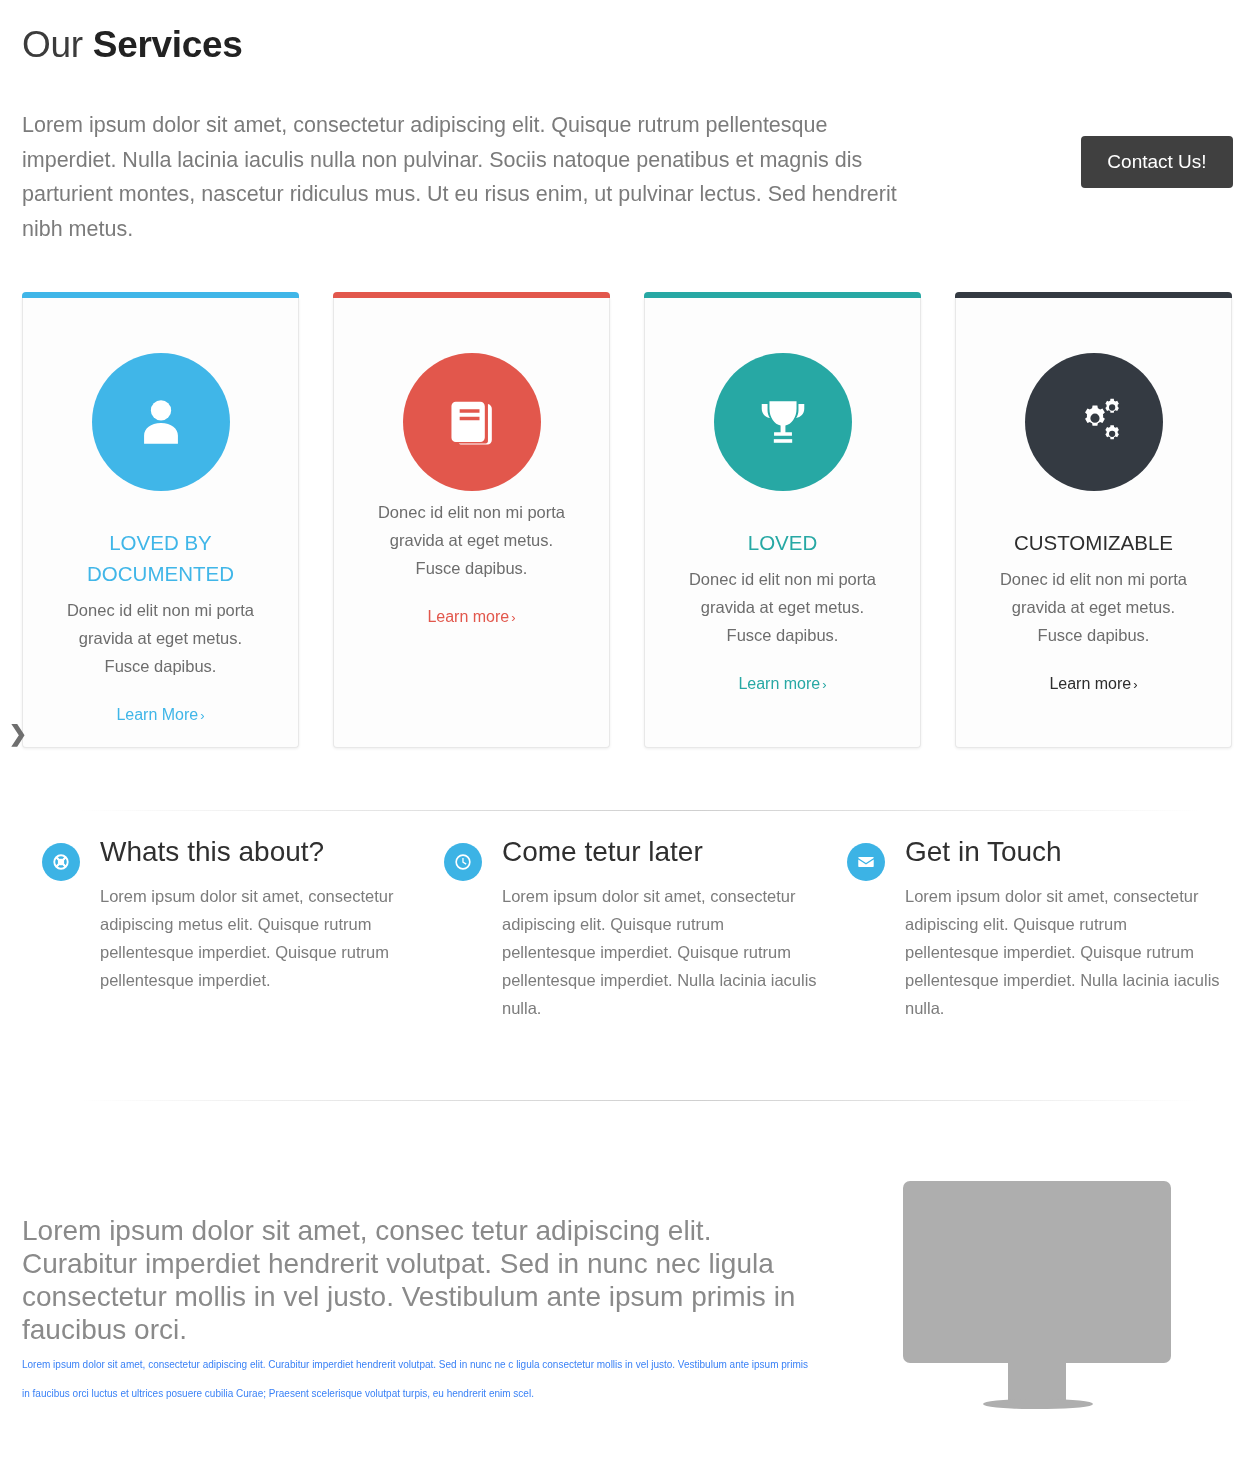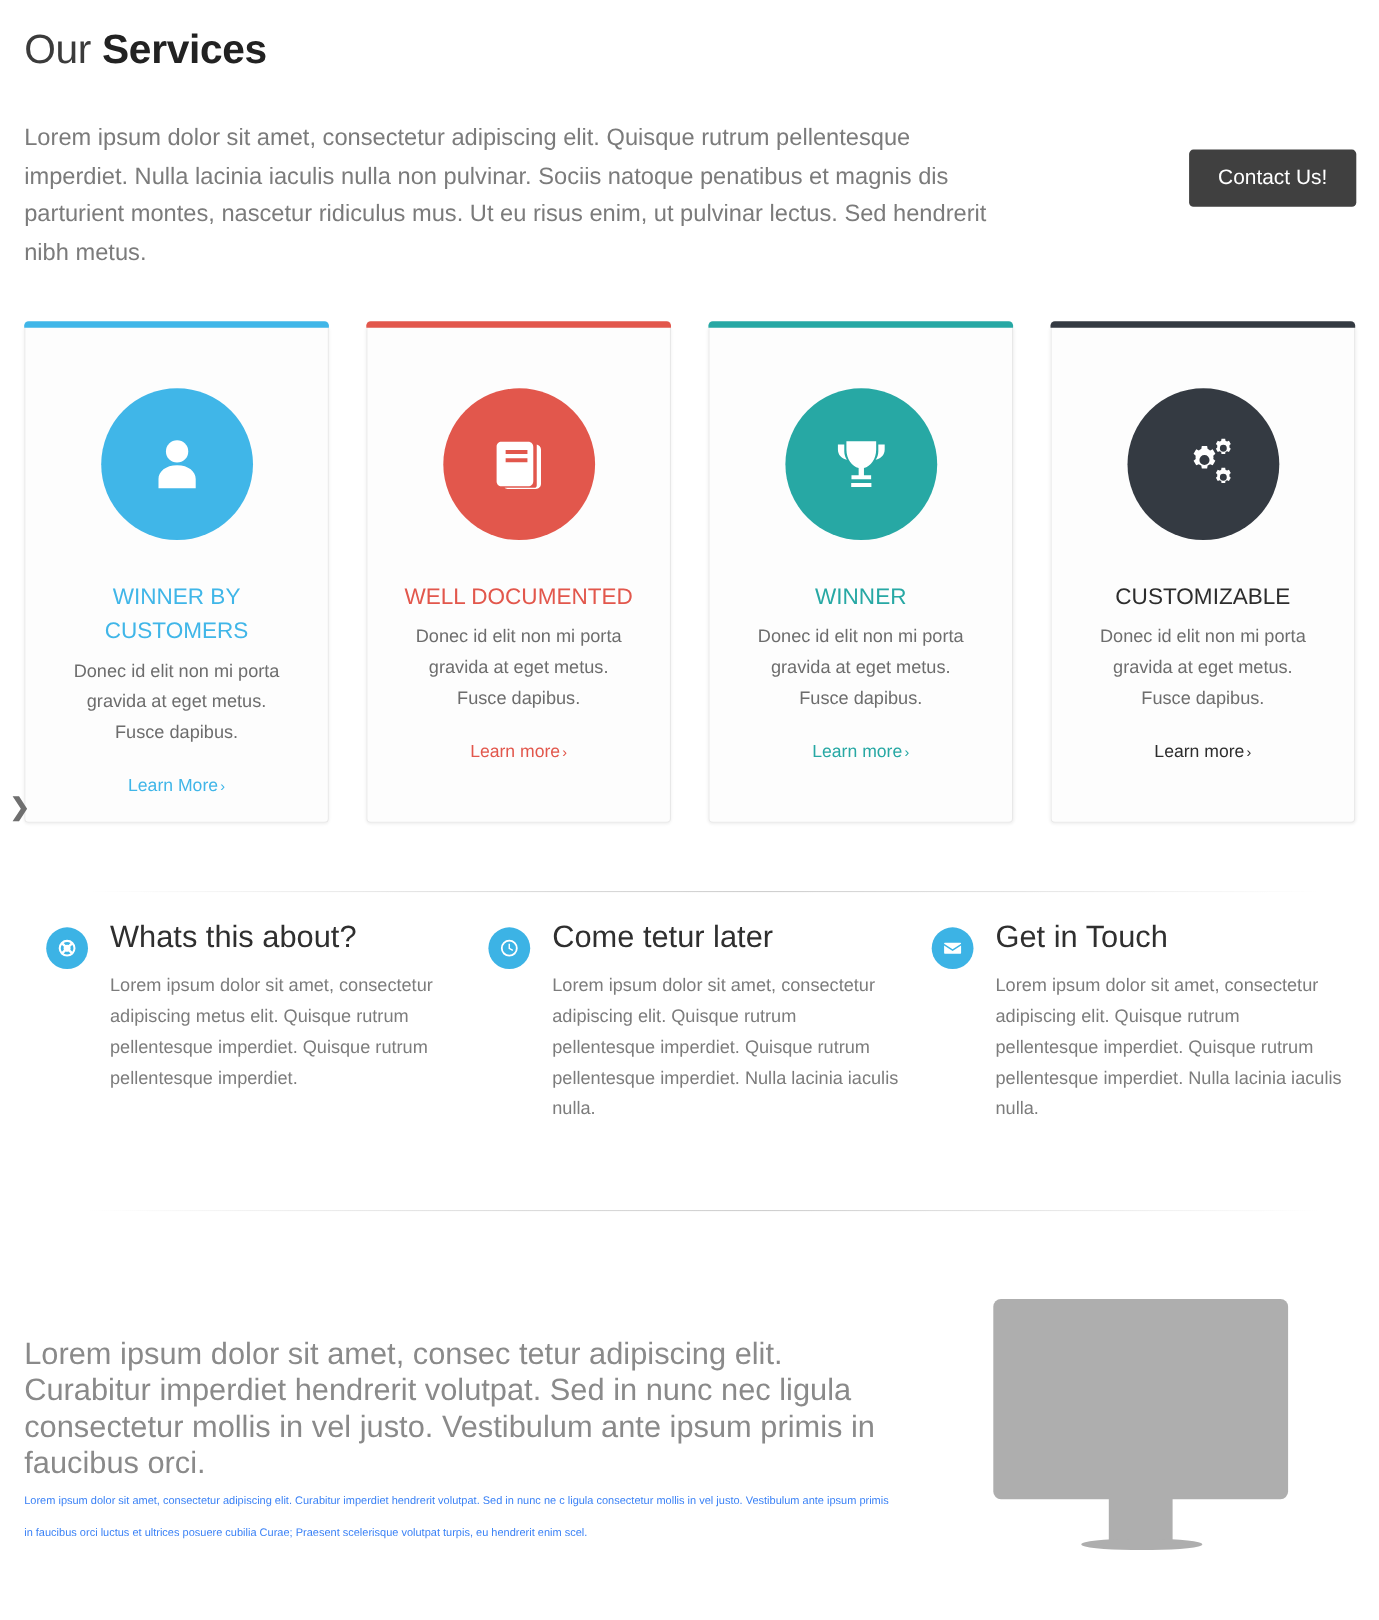--- a/index.html
+++ b/index.html
@@ -229,48 +229,47 @@
   <div class="cards">
 
     <div class="card">
       <div class="topbar" style="background:#40b6e8"></div>
       <div class="card-icon" style="background:#40b6e8">
         <svg viewBox="0 0 24 24" aria-hidden="true">
             <circle cx="12" cy="7.2" r="4.2"></circle>
             <path d="M12 12.4c-4.3 0-7 2.4-7 5.2v3.4h14v-3.4c0-2.8-2.7-5.2-7-5.2z"></path>
           </svg>
       </div>
-      <div class="card-title" style="color:#40b6e8">WINNER BY CUSTOMERS</div>
+      <div class="card-title" style="color:#40b6e8">LOVED BY DOCUMENTED</div>
       <div class="card-desc">Donec id elit non mi porta gravida at eget metus. Fusce dapibus.</div>
       <a class="card-link" style="color:#40b6e8"><span>Learn More</span><span class="chev">›</span></a>
     </div>
 
     <div class="card">
       <div class="topbar" style="background:#e2574c"></div>
       <div class="card-icon" style="background:#e2574c">
         <svg viewBox="0 0 24 24" aria-hidden="true">
             <path d="M5.3 3.6h10.1c1.1 0 1.9.8 1.9 1.9v12.9c0 1.1-.8 1.9-1.9 1.9H5.3c-1 0-1.8-.8-1.8-1.8V5.4c0-1 .8-1.8 1.8-1.8zm1.6 3.1v1.5h8.2V6.7H6.9zm0 3.1v1.5h8.2V9.8H6.9z"></path>
             <path d="M18.6 4.6c.9.2 1.6 1 1.6 1.9v12.9c0 1.1-.8 1.9-1.9 1.9H7.6c-.4 0-.8-.1-1.1-.4h11.2c.5 0 .9-.4.9-.9V4.6z"></path>
           </svg>
       </div>
-      <div class="card-title" style="color:#e2574c">WELL DOCUMENTED</div>
       <div class="card-desc">Donec id elit non mi porta gravida at eget metus. Fusce dapibus.</div>
       <a class="card-link" style="color:#e2574c"><span>Learn more</span><span class="chev">›</span></a>
     </div>
 
     <div class="card">
       <div class="topbar" style="background:#27a8a4"></div>
       <div class="card-icon" style="background:#27a8a4">
         <svg viewBox="0 0 24 24" aria-hidden="true">
             <path d="M6.4 3.4h11.2v3.1c0 3.6-2.1 6.5-4.6 6.9v2.8h2.7v1.5H8.3v-1.5H11v-2.8C8.5 13 6.4 10.1 6.4 6.5V3.4z"></path>
             <path d="M5.6 4.6H3.2v1.9c0 2 1.5 3.6 3.4 3.8-.6-.8-1-1.9-1-3.1V4.6zm12.8 0h2.4v1.9c0 2-1.5 3.6-3.4 3.8.6-.8 1-1.9 1-3.1V4.6z"></path>
             <path d="M8.2 19.1h7.6v1.5H8.2z"></path>
           </svg>
       </div>
-      <div class="card-title" style="color:#27a8a4">WINNER</div>
+      <div class="card-title" style="color:#27a8a4">LOVED</div>
       <div class="card-desc">Donec id elit non mi porta gravida at eget metus. Fusce dapibus.</div>
       <a class="card-link" style="color:#27a8a4"><span>Learn more</span><span class="chev">›</span></a>
     </div>
 
     <div class="card">
       <div class="topbar" style="background:#343a42"></div>
       <div class="card-icon" style="background:#343a42">
         <svg viewBox="0 0 24 24" aria-hidden="true">
             <path d="M9.3 6.4l1 .4a4.4 4.4 0 0 1 .9-.5l.2-1.1h2l.2 1.1c.3.1.6.3.9.5l1-.4 1 1.7-.8.7c0 .2.1.4.1.6s0 .4-.1.6l.8.7-1 1.7-1-.4c-.3.2-.6.4-.9.5l-.2 1.1h-2l-.2-1.1a4.4 4.4 0 0 1-.9-.5l-1 .4-1-1.7.8-.7a3.6 3.6 0 0 1 0-1.2l-.8-.7 1-1.7zm3.1 2.1a1.9 1.9 0 1 0 0 3.8 1.9 1.9 0 0 0 0-3.8z"></path>
             <path d="M17.4 3.2l.7.3c.2-.1.4-.2.6-.3l.1-.8h1.4l.1.8.6.3.7-.3.7 1.2-.5.5v.8l.5.5-.7 1.2-.7-.3-.6.3-.1.8h-1.4l-.1-.8-.6-.3-.7.3-.7-1.2.5-.5v-.8l-.5-.5.7-1.2zm2.1 1.5a1.3 1.3 0 1 0 0 2.6 1.3 1.3 0 0 0 0-2.6z"></path>

